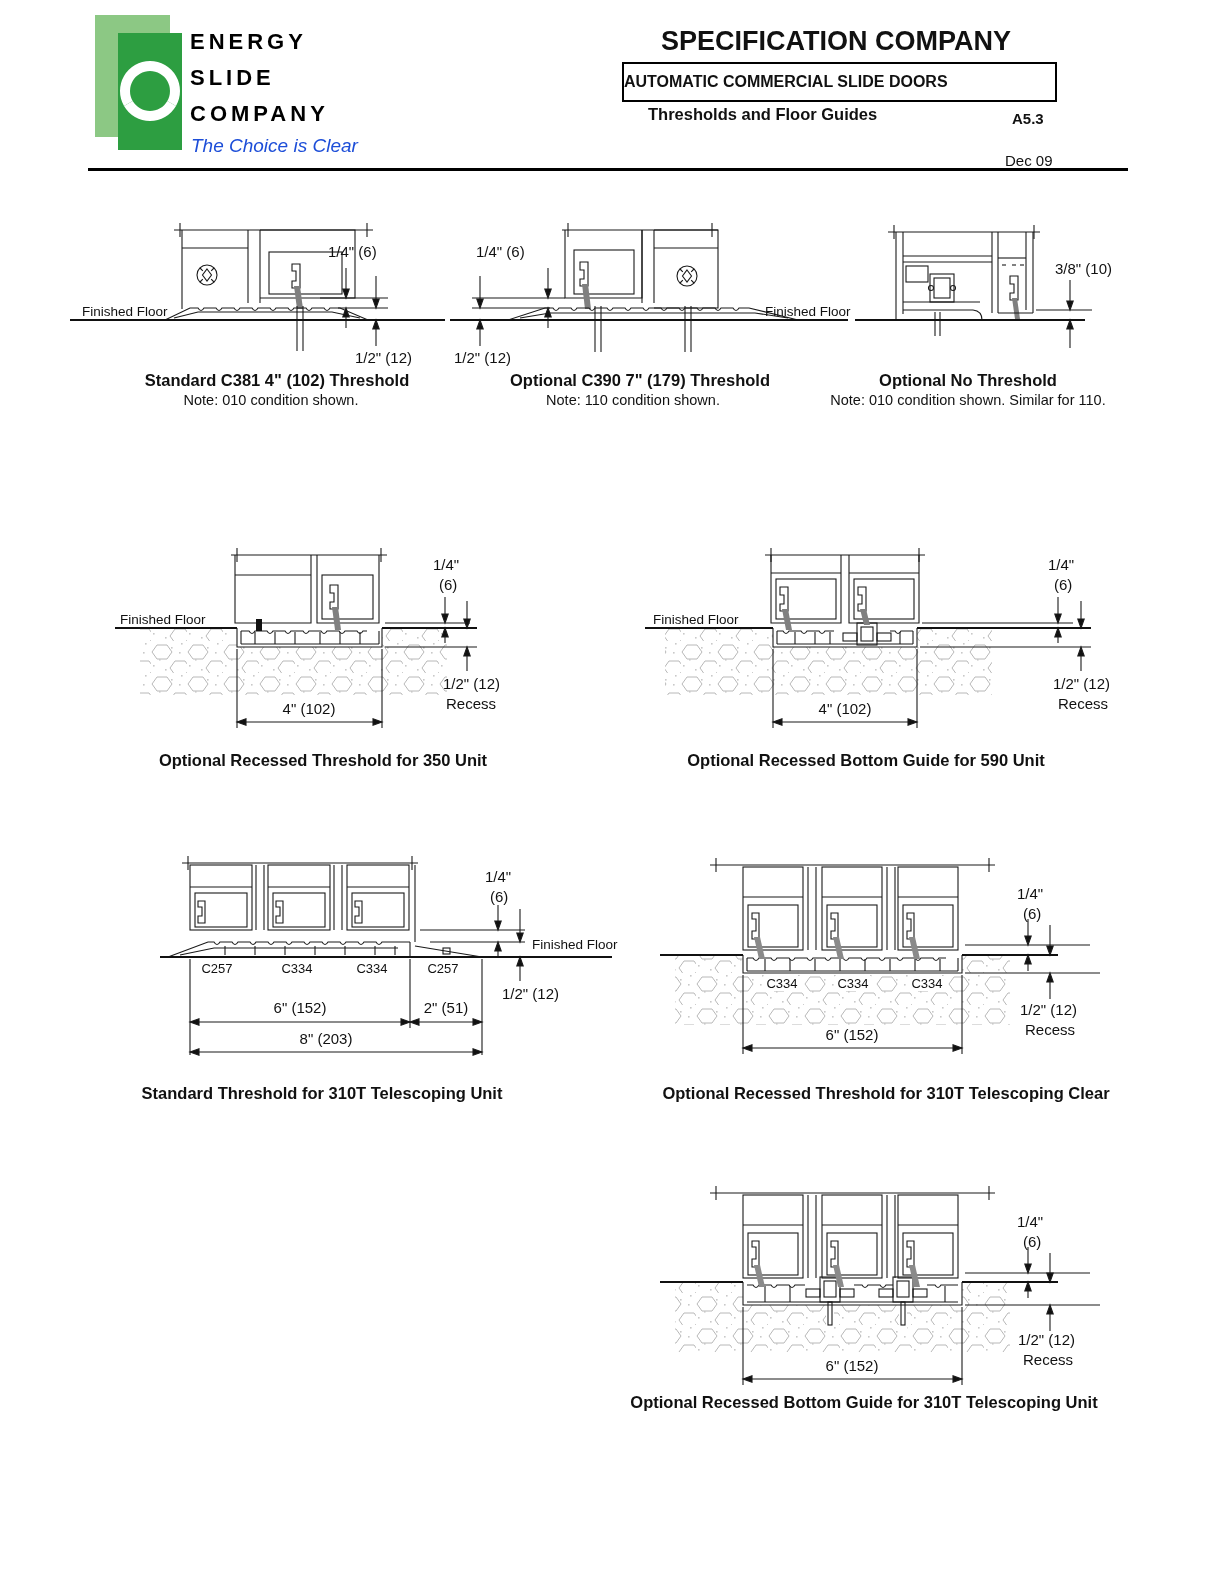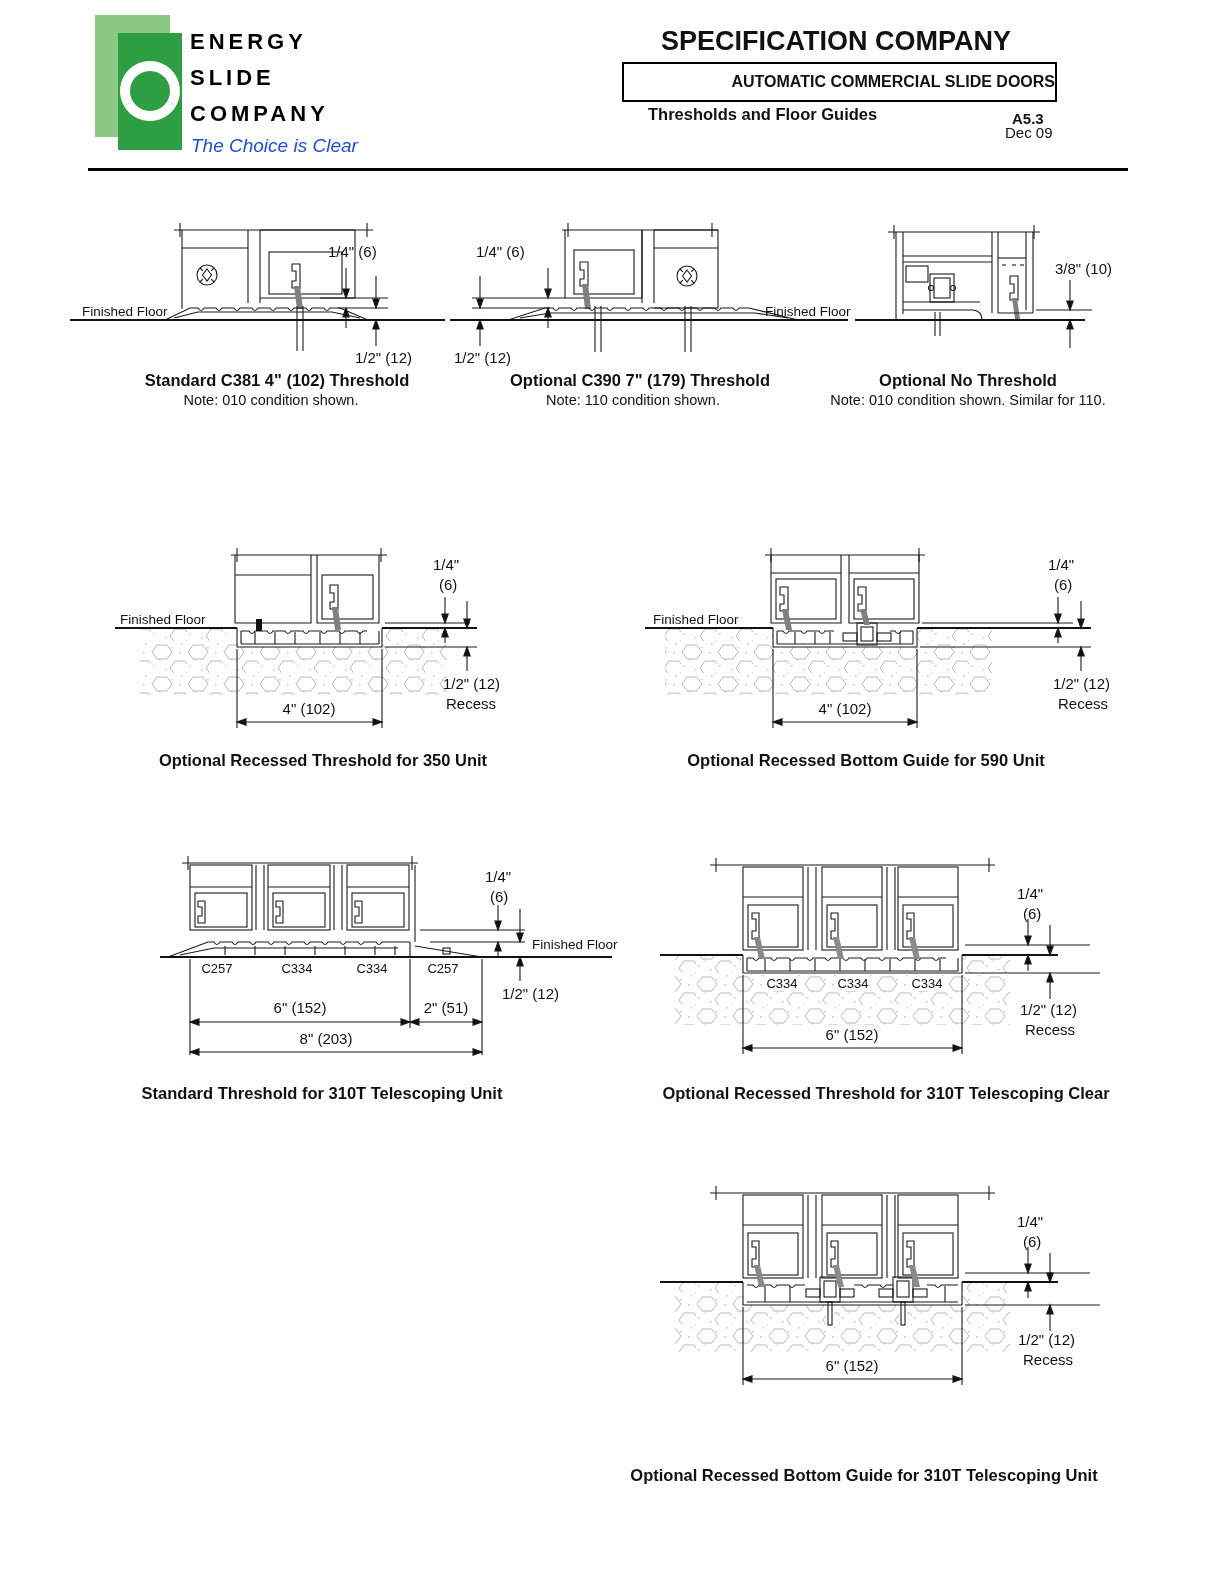--- a/index.html
+++ b/index.html
@@ -14,21 +14,21 @@
   .part{position:absolute;font-size:13px;transform:translateX(-50%);
         background:#fff;padding:0 3px;white-space:nowrap}
   .cap{position:absolute;transform:translateX(-50%);font-weight:bold;
        font-size:16.5px;white-space:nowrap}
   .note{position:absolute;transform:translateX(-50%);font-size:14.5px;white-space:nowrap}
   .logo-line{display:block;font-weight:bold;font-size:22px;letter-spacing:4px;
              line-height:36px;color:#000}
   .tagline{font-style:italic;font-size:19px;color:#1d4ed8}
   .title{position:absolute;transform:translateX(-50%);font-weight:bold;font-size:27px;white-space:nowrap}
   .catbox{position:absolute;border:2px solid #000;display:flex;
-          align-items:center;justify-content:flex-end;font-weight:bold;font-size:16px}
+          align-items:center;justify-content:flex-start;font-weight:bold;font-size:16px}
   .secttl{position:absolute;font-weight:bold;font-size:16.5px;white-space:nowrap}
   .sheet{position:absolute;font-weight:bold;font-size:15px}
   .sdate{position:absolute;font-size:15px}
   .rule{position:absolute;background:#000}
 </style>
 </head>
 <body>
 
 <svg style="position:absolute;width:0;height:0" aria-hidden="true">
   <defs>
@@ -87,21 +87,21 @@
   <span class="logo-line">COMPANY</span>
 </div>
 <div class="abs tagline" style="left:191px;top:135px">The Choice is Clear</div>
 
 <div class="title" style="left:836px;top:26px">SPECIFICATION COMPANY</div>
 <div class="catbox" style="left:622px;top:62px;width:431px;height:36px">
   <span>AUTOMATIC COMMERCIAL SLIDE DOORS</span>
 </div>
 <div class="secttl" style="left:648px;top:105px">Thresholds and Floor Guides</div>
 <div class="sheet" style="left:1012px;top:110px">A5.3</div>
-<div class="sdate" style="left:1005px;top:124px">Dec 09</div>
+<div class="sdate" style="left:1005px;top:152px">Dec 09</div>
 <div class="rule" style="left:88px;top:168px;width:1040px;height:2.5px"></div>
 
 <div class="diag" style="left:70px;top:218px;width:390px;height:175px">
   <svg width="390" height="175" viewBox="0 0 390 175">
     <g stroke="#1a1a1a" stroke-width="1.1" fill="none">
       <line x1="104" y1="12" x2="303" y2="12"></line>
       <line x1="110" y1="5" x2="110" y2="19"></line>
         <line x1="297" y1="5" x2="297" y2="19"></line>
       <path d="M112,12 V91"></path>
         <path d="M178,12 V85"></path>
@@ -511,13 +511,13 @@
     <line x1="0" y1="117" x2="83" y2="117" stroke="#111" stroke-width="2.2"></line>
     <line x1="302" y1="117" x2="398" y2="117" stroke="#111" stroke-width="2.2"></line>
   </svg>
   <span class="dim" style="left:357px;top:48px">1/4"</span>
   <span class="dim" style="left:363px;top:68px">(6)</span>
   <span class="dim" style="left:358px;top:166px">1/2" (12)</span>
   <span class="dim" style="left:363px;top:186px">Recess</span>
   <span class="dim dimc" style="left:192px;top:192px">6" (152)</span>
 </div>
 
-<div class="cap" style="left:864px;top:1466px">Optional Recessed Bottom Guide for 310T Telescoping Unit</div>
+<div class="cap" style="left:864px;top:1393px">Optional Recessed Bottom Guide for 310T Telescoping Unit</div>
 
 </body></html>

